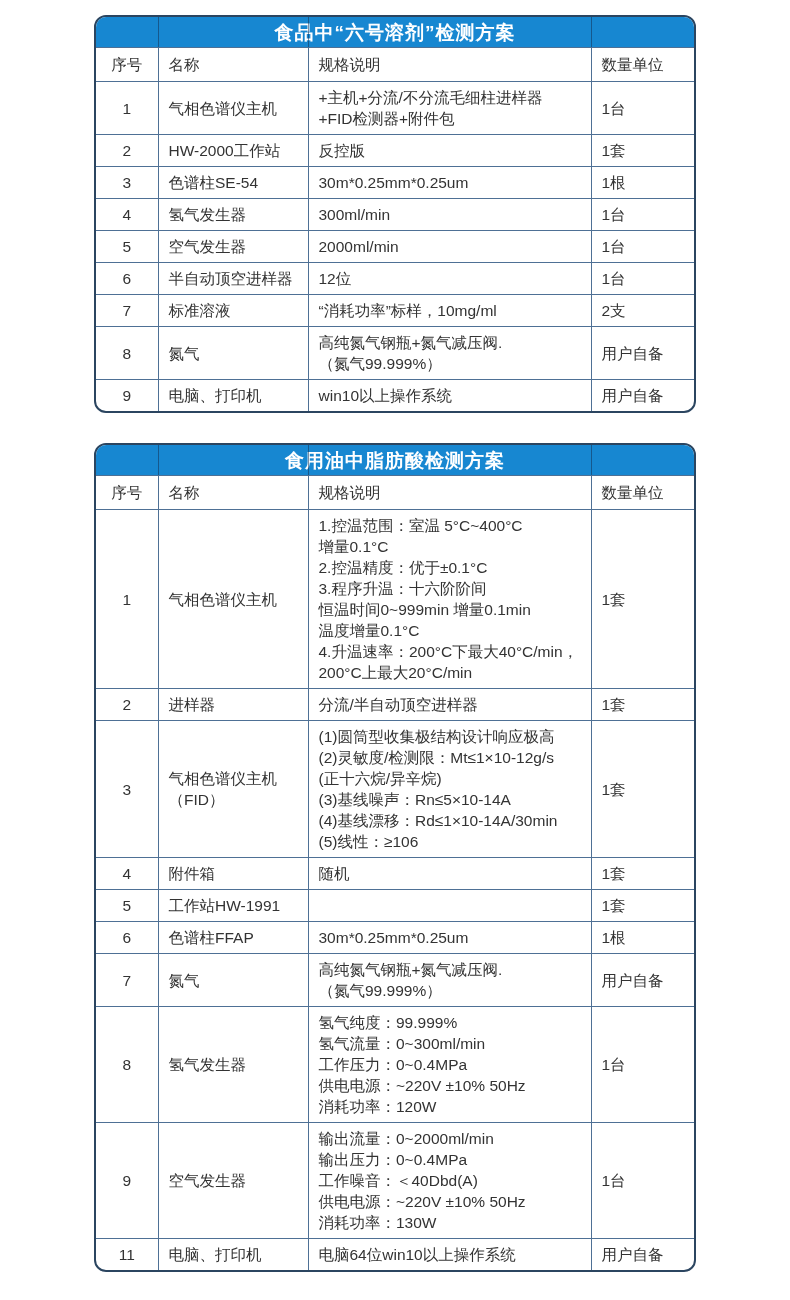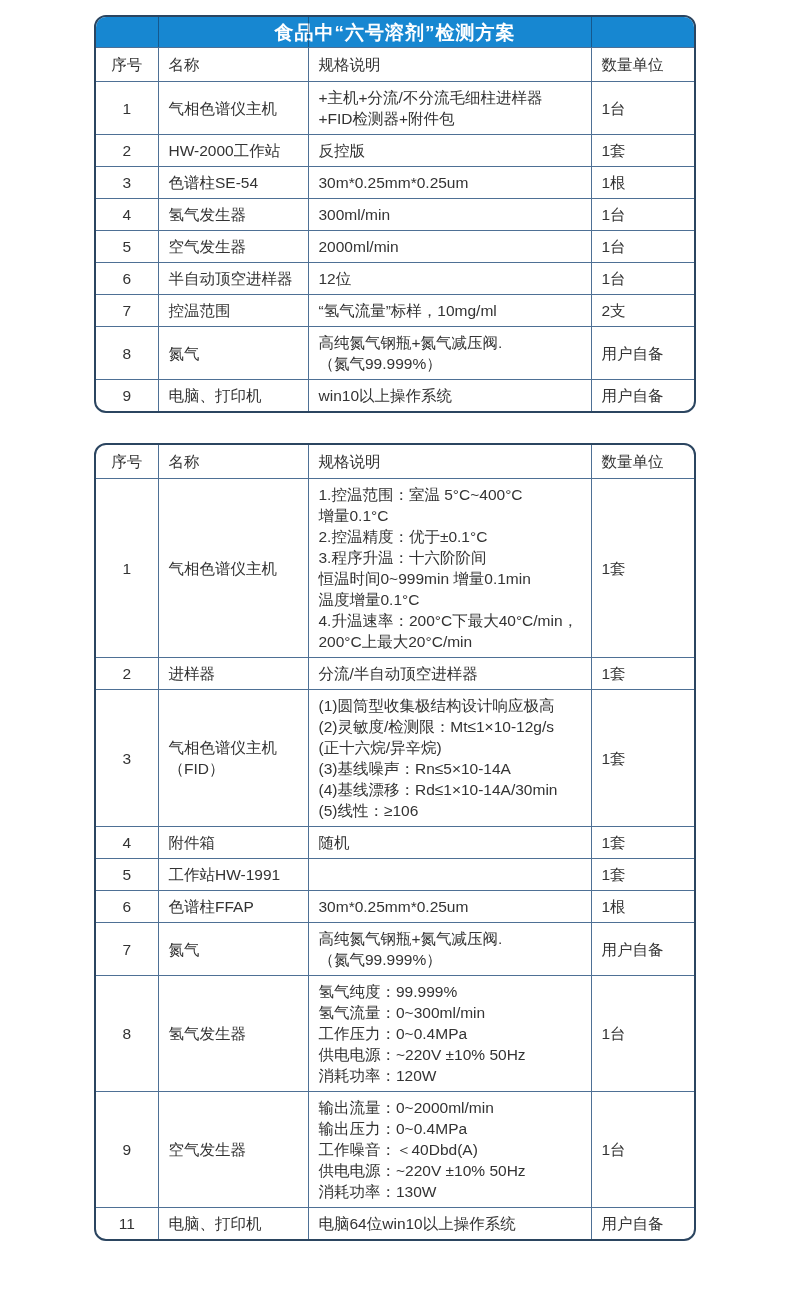--- a/index.html
+++ b/index.html
@@ -134,42 +134,48 @@
             <td class="cell-qty">1台</td>
           </tr>
           <tr>
             <td class="cell-seq">6</td>
             <td class="cell-name">半自动顶空进样器</td>
             <td class="cell-spec">12位</td>
             <td class="cell-qty">1台</td>
           </tr>
           <tr>
             <td class="cell-seq">7</td>
-            <td class="cell-name">控温范围</td>
-            <td class="cell-spec">“氢气流量”标样，10mg/ml</td>
+            <td class="cell-name">标准溶液</td>
+            <td class="cell-spec">“消耗功率”标样，10mg/ml</td>
             <td class="cell-qty">2支</td>
           </tr>
           <tr>
             <td class="cell-seq">8</td>
             <td class="cell-name">氮气</td>
             <td class="cell-spec">高纯氮气钢瓶+氮气减压阀.
 （氮气99.999%）</td>
             <td class="cell-qty">用户自备</td>
           </tr>
           <tr>
             <td class="cell-seq">9</td>
             <td class="cell-name">电脑、打印机</td>
             <td class="cell-spec">win10以上操作系统</td>
             <td class="cell-qty">用户自备</td>
           </tr>
         </tbody>
     </table>
   </section>
 
   <section class="panel">
+    <header class="title-bar">
+      <i class="vsep vsep-1"></i>
+      <i class="vsep vsep-2"></i>
+      <i class="vsep vsep-3"></i>
+      <span class="title">食用油中脂肪酸检测方案</span>
+    </header>
     <table class="spec-table">
       <colgroup>
         <col class="c-seq">
           <col class="c-name">
           <col class="c-spec">
           <col class="c-qty">
       </colgroup>
       <thead>
         <tr>
           <th class="cell-seq">序号</th>

